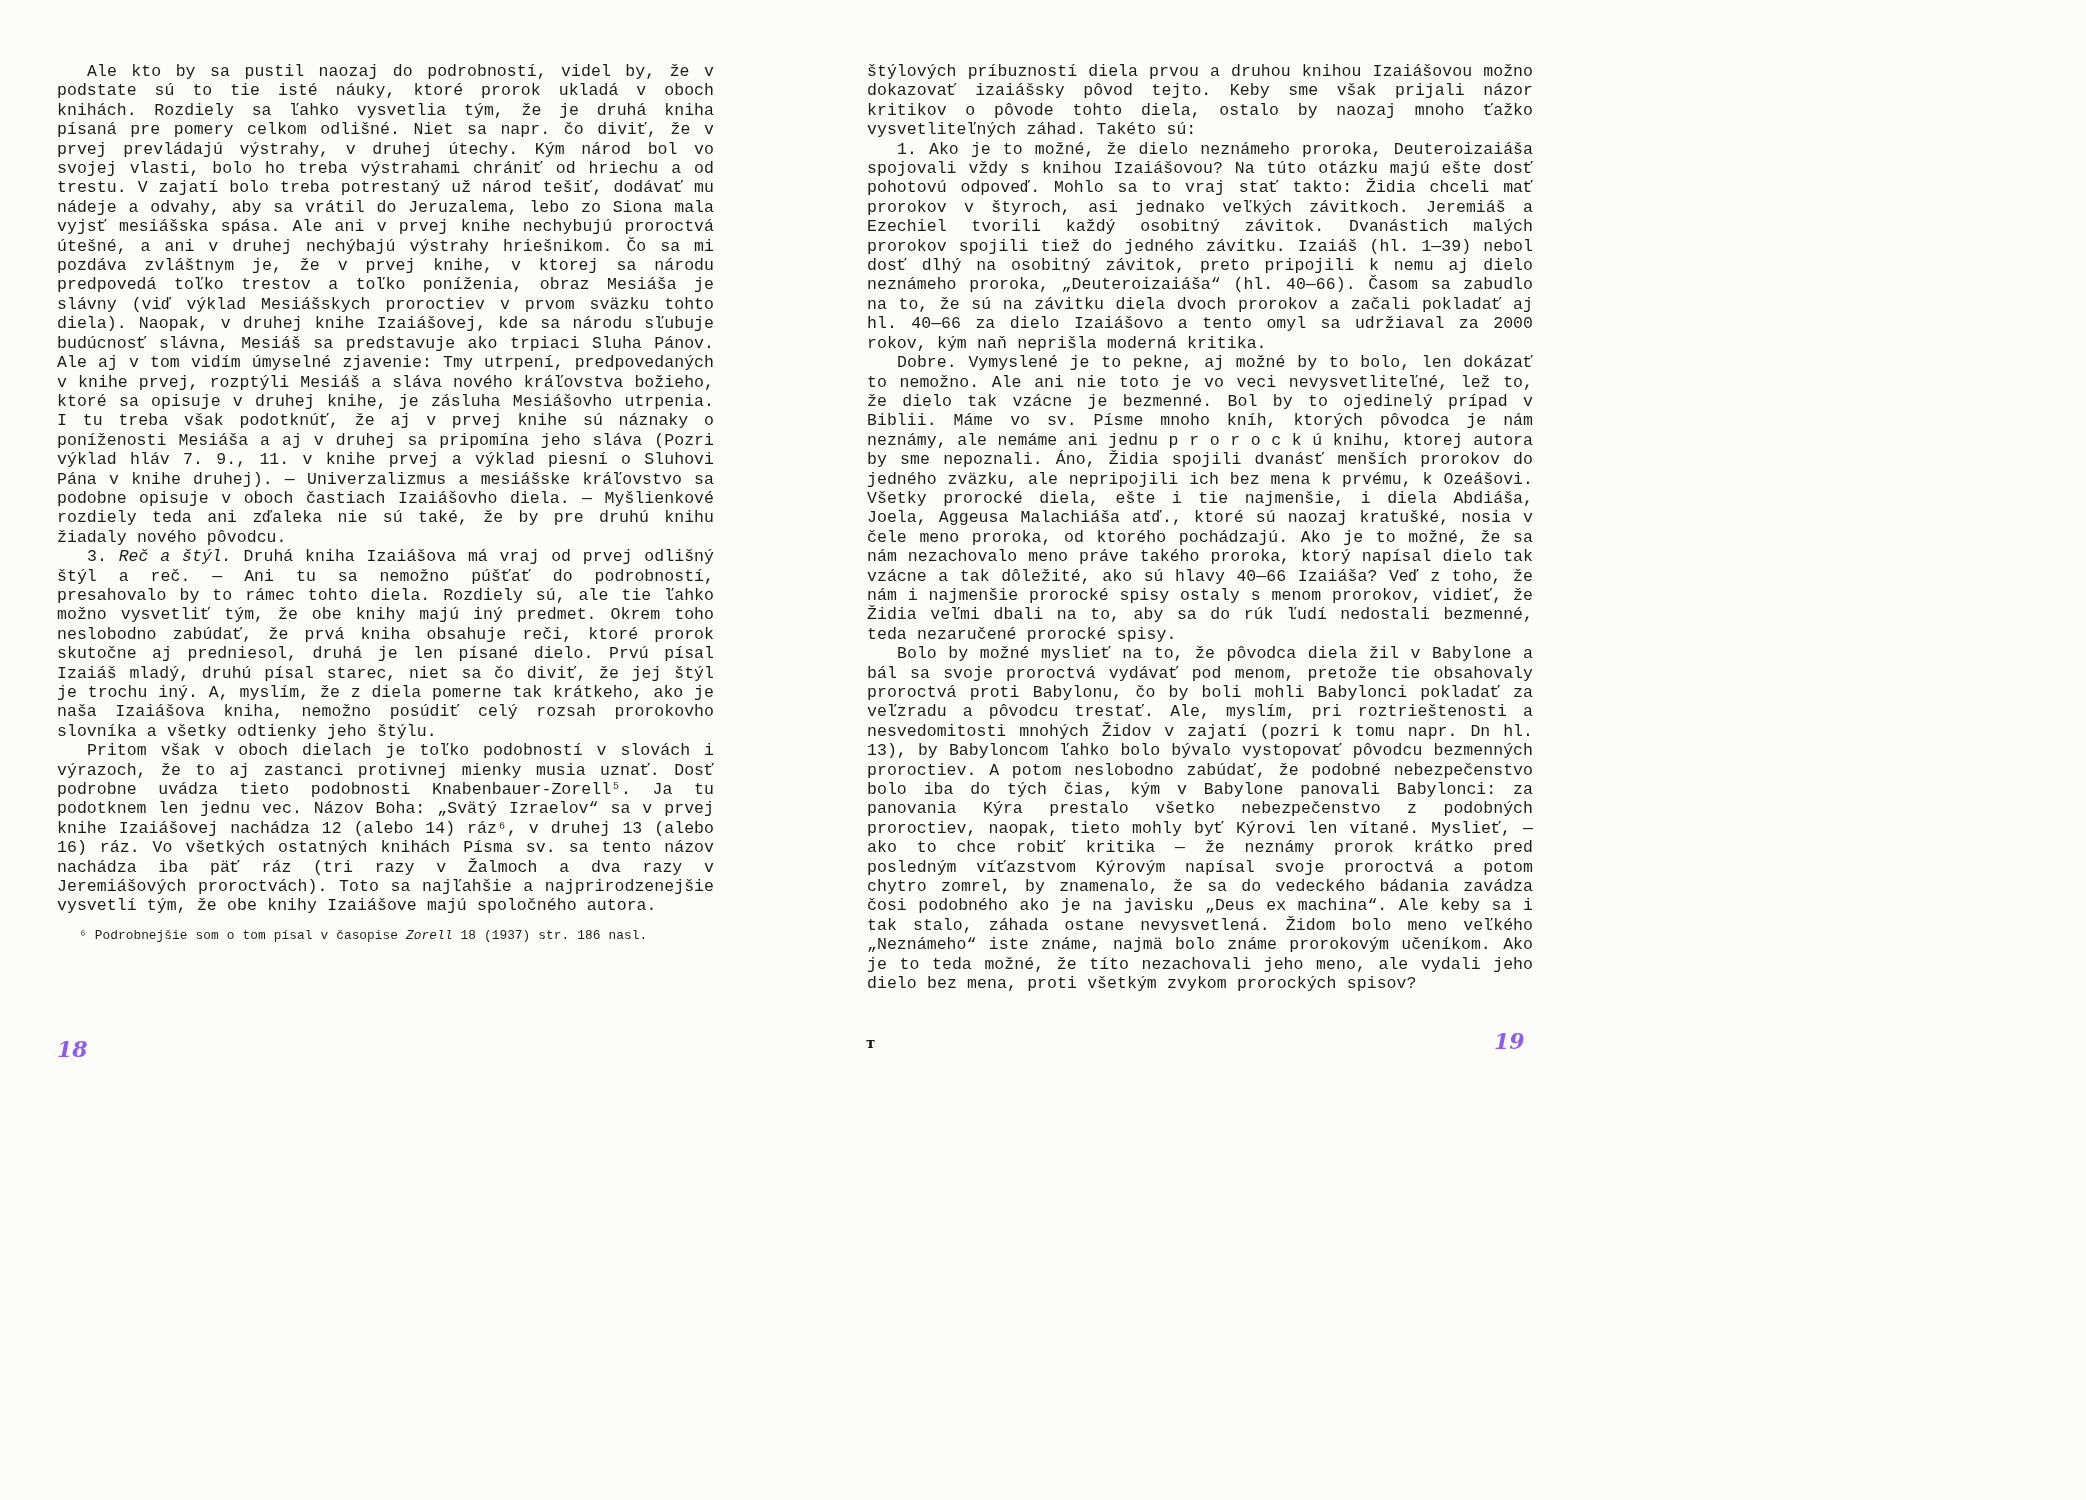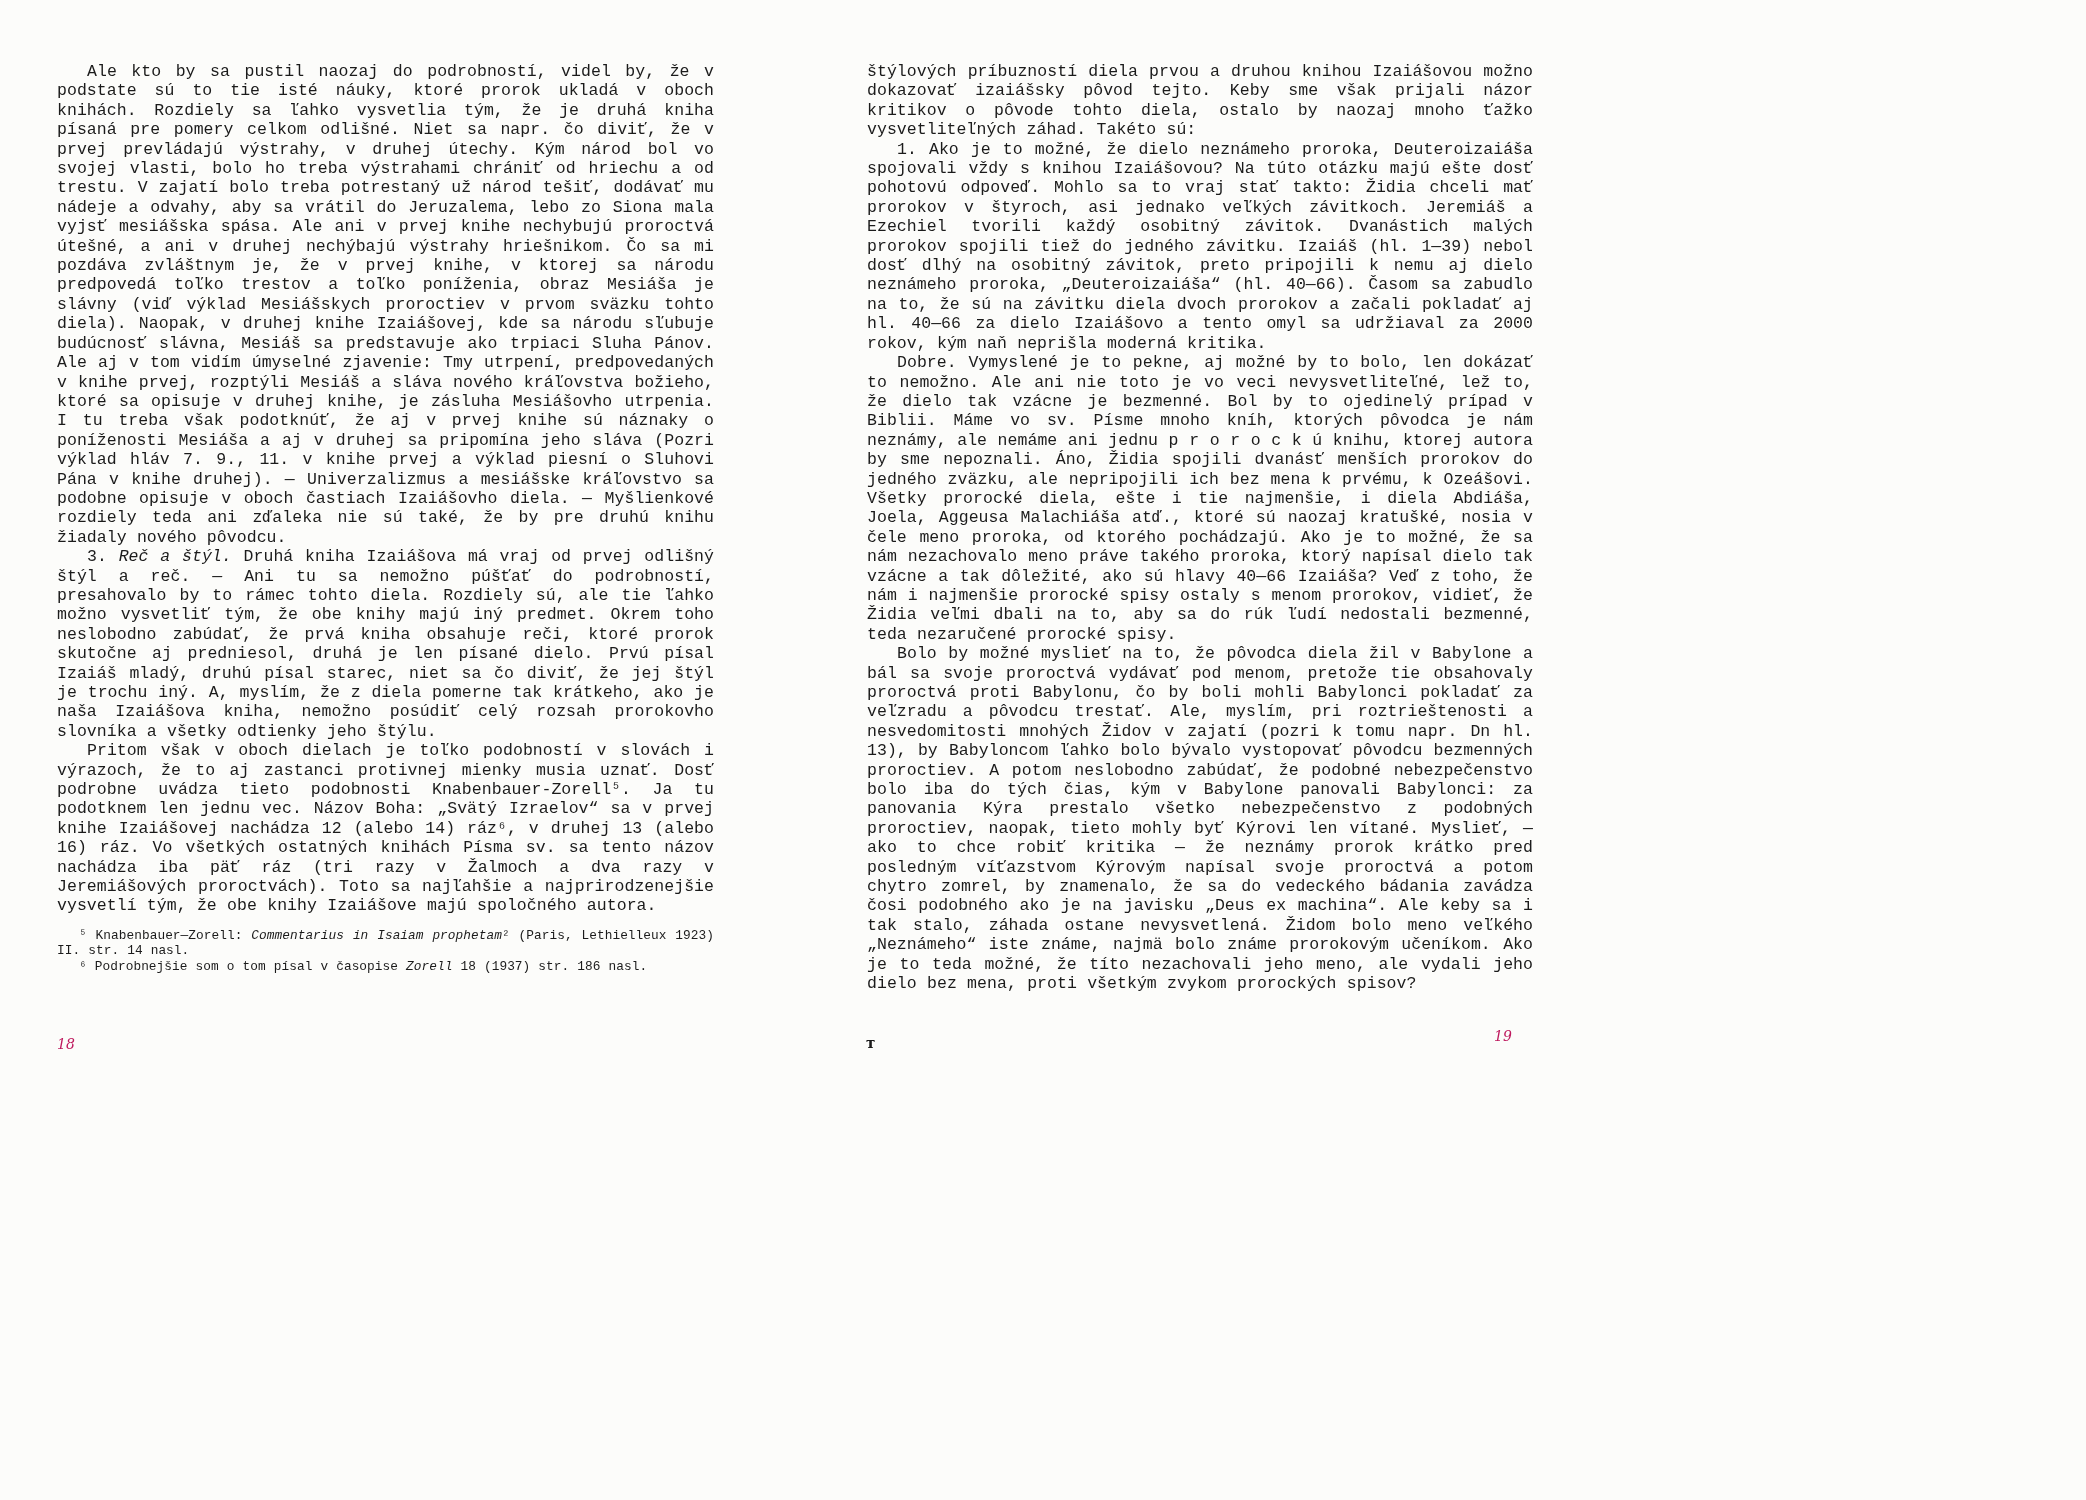--- a/index.html
+++ b/index.html
@@ -39,24 +39,24 @@
     font-size: 12.8px;
     line-height: 15.6px;
     text-align: justify;
   }
   .footnotes p {
     margin: 0;
     text-indent: 22px;
   }
   .pagenum {
     position: absolute;
-    font-size: 14px;
-    font-weight: normal;
+    font-size: 22px;
+    font-weight: bold;
     font-style: italic;
-    color: #be185d;
+    color: #8b5cf6;
   }
   .pagenum-left  { left: 57px;   top: 1036px; }
   .pagenum-right { left: 1494px; top: 1028px; }
   .sig-mark {
     position: absolute;
     left: 866px;
     top: 1034px;
     font-size: 15px;
     font-weight: bold;
     color: #1b1b1b;
@@ -66,21 +66,20 @@
 <body>
 
 <div class="spread">
 
   <div class="col col-left">
     <p>Ale kto by sa pustil naozaj do podrobností, videl by, že v podstate sú to tie isté náuky, ktoré prorok ukladá v oboch knihách. Rozdiely sa ľahko vysvetlia tým, že je druhá kniha písaná pre pomery celkom odlišné. Niet sa napr. čo diviť, že v prvej prevládajú výstrahy, v druhej útechy. Kým národ bol vo svojej vlasti, bolo ho treba výstrahami chrániť od hriechu a od trestu. V zajatí bolo treba potrestaný už národ tešiť, dodávať mu nádeje a odvahy, aby sa vrátil do Jeruzalema, lebo zo Siona mala vyjsť mesiášska spása. Ale ani v prvej knihe nechybujú proroctvá útešné, a ani v druhej nechýbajú výstrahy hriešnikom. Čo sa mi pozdáva zvláštnym je, že v prvej knihe, v ktorej sa národu predpovedá toľko trestov a toľko poníženia, obraz Mesiáša je slávny (viď výklad Mesiášskych proroctiev v prvom sväzku tohto diela). Naopak, v druhej knihe Izaiášovej, kde sa národu sľubuje budúcnosť slávna, Mesiáš sa predstavuje ako trpiaci Sluha Pánov. Ale aj v tom vidím úmyselné zjavenie: Tmy utrpení, predpovedaných v knihe prvej, rozptýli Mesiáš a sláva nového kráľovstva božieho, ktoré sa opisuje v druhej knihe, je zásluha Mesiášovho utrpenia. I tu treba však podotknúť, že aj v prvej knihe sú náznaky o poníženosti Mesiáša a aj v druhej sa pripomína jeho sláva (Pozri výklad hláv 7. 9., 11. v knihe prvej a výklad piesní o Sluhovi Pána v knihe druhej). — Univerzalizmus a mesiášske kráľovstvo sa podobne opisuje v oboch častiach Izaiášovho diela. — Myšlienkové rozdiely teda ani zďaleka nie sú také, že by pre druhú knihu žiadaly nového pôvodcu.</p>
     <p><span>3. </span><span class="ital">Reč a štýl.</span><span> Druhá kniha Izaiášova má vraj od prvej odlišný štýl a reč. — Ani tu sa nemožno púšťať do podrobností, presahovalo by to rámec tohto diela. Rozdiely sú, ale tie ľahko možno vysvetliť tým, že obe knihy majú iný predmet. Okrem toho neslobodno zabúdať, že prvá kniha obsahuje reči, ktoré prorok skutočne aj predniesol, druhá je len písané dielo. Prvú písal Izaiáš mladý, druhú písal starec, niet sa čo diviť, že jej štýl je trochu iný. A, myslím, že z diela pomerne tak krátkeho, ako je naša Izaiášova kniha, nemožno posúdiť celý rozsah prorokovho slovníka a všetky odtienky jeho štýlu.</span></p>
     <p>Pritom však v oboch dielach je toľko podobností v slovách i výrazoch, že to aj zastanci protivnej mienky musia uznať. Dosť podrobne uvádza tieto podobnosti Knabenbauer-Zorell⁵. Ja tu podotknem len jednu vec. Názov Boha: „Svätý Izraelov“ sa v prvej knihe Izaiášovej nachádza 12 (alebo 14) ráz⁶, v druhej 13 (alebo 16) ráz. Vo všetkých ostatných knihách Písma sv. sa tento názov nachádza iba päť ráz (tri razy v Žalmoch a dva razy v Jeremiášových proroctvách). Toto sa najľahšie a najprirodzenejšie vysvetlí tým, že obe knihy Izaiášove majú spoločného autora.</p>
 
     <div class="footnotes">
-      <p><span>⁵ Knabenbauer—Zorell: </span><span class="ital">Commentarius in Isaiam prophetam</span><span>² (Paris, Lethielleux 1923) II. str. 14 nasl.</span></p>
       <p><span>⁶ Podrobnejšie som o tom písal v časopise </span><span class="ital">Zorell</span><span> 18 (1937) str. 186 nasl.</span></p>
     </div>
   </div>
 
   <div class="col col-right">
     <p class="noindent">štýlových príbuzností diela prvou a druhou knihou Izaiášovou možno dokazovať izaiášsky pôvod tejto. Keby sme však prijali názor kritikov o pôvode tohto diela, ostalo by naozaj mnoho ťažko vysvetliteľných záhad. Takéto sú:</p>
     <p>1. Ako je to možné, že dielo neznámeho proroka, Deuteroizaiáša spojovali vždy s knihou Izaiášovou? Na túto otázku majú ešte dosť pohotovú odpoveď. Mohlo sa to vraj stať takto: Židia chceli mať prorokov v štyroch, asi jednako veľkých závitkoch. Jeremiáš a Ezechiel tvorili každý osobitný závitok. Dvanástich malých prorokov spojili tiež do jedného závitku. Izaiáš (hl. 1—39) nebol dosť dlhý na osobitný závitok, preto pripojili k nemu aj dielo neznámeho proroka, „Deuteroizaiáša“ (hl. 40—66). Časom sa zabudlo na to, že sú na závitku diela dvoch prorokov a začali pokladať aj hl. 40—66 za dielo Izaiášovo a tento omyl sa udržiaval za 2000 rokov, kým naň neprišla moderná kritika.</p>
     <p>Dobre. Vymyslené je to pekne, aj možné by to bolo, len dokázať to nemožno. Ale ani nie toto je vo veci nevysvetliteľné, lež to, že dielo tak vzácne je bezmenné. Bol by to ojedinelý prípad v Biblii. Máme vo sv. Písme mnoho kníh, ktorých pôvodca je nám neznámy, ale nemáme ani jednu p r o r o c k ú knihu, ktorej autora by sme nepoznali. Áno, Židia spojili dvanásť menších prorokov do jedného zväzku, ale nepripojili ich bez mena k prvému, k Ozeášovi. Všetky prorocké diela, ešte i tie najmenšie, i diela Abdiáša, Joela, Aggeusa Malachiáša atď., ktoré sú naozaj kratušké, nosia v čele meno proroka, od ktorého pochádzajú. Ako je to možné, že sa nám nezachovalo meno práve takého proroka, ktorý napísal dielo tak vzácne a tak dôležité, ako sú hlavy 40—66 Izaiáša? Veď z toho, že nám i najmenšie prorocké spisy ostaly s menom prorokov, vidieť, že Židia veľmi dbali na to, aby sa do rúk ľudí nedostali bezmenné, teda nezaručené prorocké spisy.</p>
     <p>Bolo by možné myslieť na to, že pôvodca diela žil v Babylone a bál sa svoje proroctvá vydávať pod menom, pretože tie obsahovaly proroctvá proti Babylonu, čo by boli mohli Babylonci pokladať za veľzradu a pôvodcu trestať. Ale, myslím, pri roztrieštenosti a nesvedomitosti mnohých Židov v zajatí (pozri k tomu napr. Dn hl. 13), by Babyloncom ľahko bolo bývalo vystopovať pôvodcu bezmenných proroctiev. A potom neslobodno zabúdať, že podobné nebezpečenstvo bolo iba do tých čias, kým v Babylone panovali Babylonci: za panovania Kýra prestalo všetko nebezpečenstvo z podobných proroctiev, naopak, tieto mohly byť Kýrovi len vítané. Myslieť, — ako to chce robiť kritika — že neznámy prorok krátko pred posledným víťazstvom Kýrovým napísal svoje proroctvá a potom chytro zomrel, by znamenalo, že sa do vedeckého bádania zavádza čosi podobného ako je na javisku „Deus ex machina“. Ale keby sa i tak stalo, záhada ostane nevysvetlená. Židom bolo meno veľkého „Neznámeho“ iste známe, najmä bolo známe prorokovým učeníkom. Ako je to teda možné, že títo nezachovali jeho meno, ale vydali jeho dielo bez mena, proti všetkým zvykom prorockých spisov?</p>
   </div>

